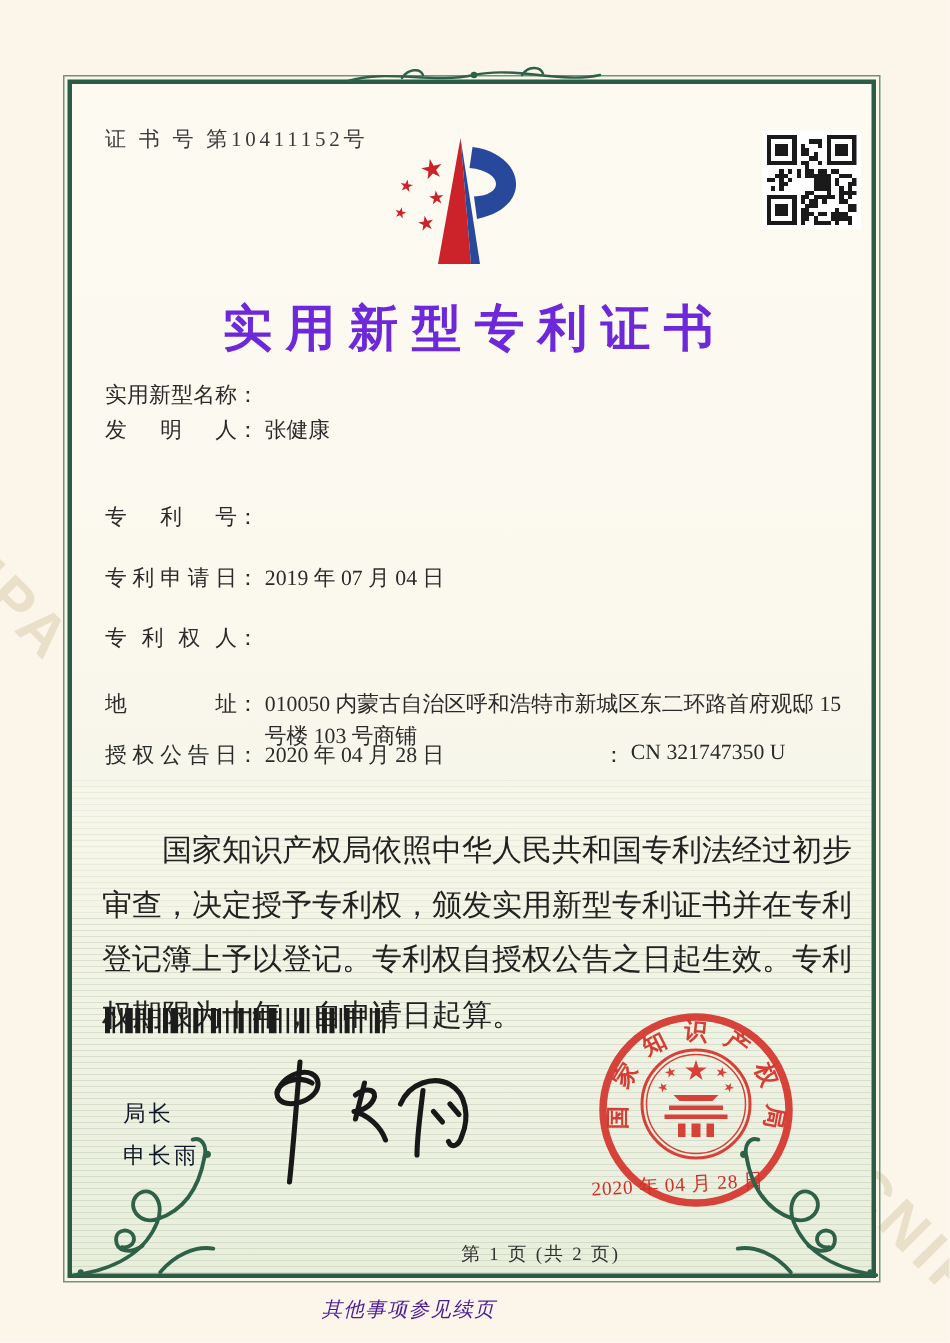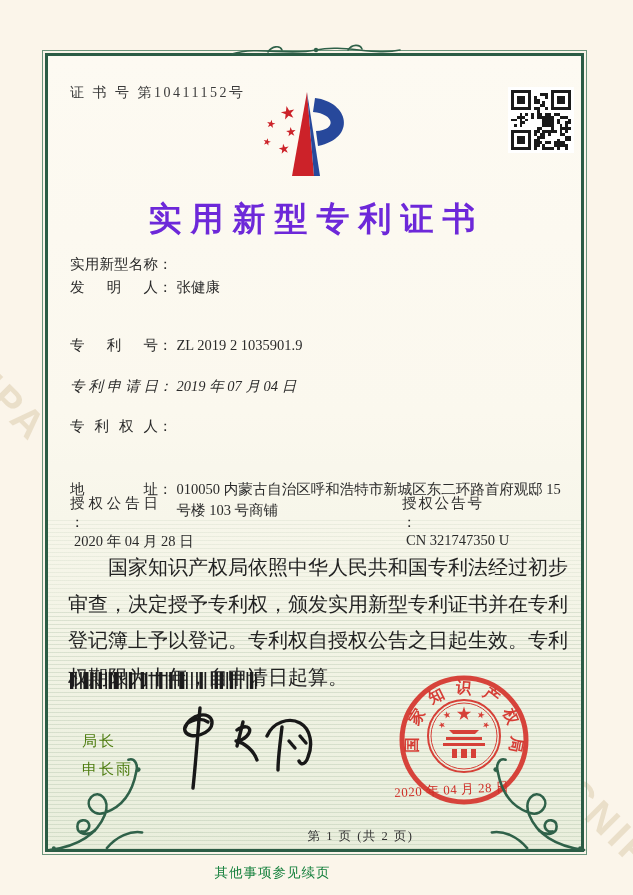--- a/index.html
+++ b/index.html
@@ -42,38 +42,38 @@
   .title{
     position:absolute; left:0; width:633px; top:181px; text-align:center;
     font-size:33px; font-weight:bold; letter-spacing:9px; color:#6d28d9;margin-top:16px;
   }
   
   .row{position:absolute; left:70px; font-size:14.5px; line-height:1.45; color:#2b2b2b; display:flex;}
   .row .lbl{display:inline-block; width:88px; text-align:justify; text-align-last:justify; flex:none;}
   .row .sep{flex:none;}
   .row .val{margin-left:4px; width:392px;}
   .row2{position:absolute; left:70px; font-size:14.5px; color:#2b2b2b; display:flex;}
-  .row2 .col{display:flex;flex-direction:column;}
+  .row2 .col{display:flex;}
   .row2 .lbl{display:inline-block; width:88px; text-align:justify; text-align-last:justify;}
   .row2 .lbl.short{width:80px;}
   .row2 .val{margin-left:4px;}
   .col-right{position:absolute; left:332px; top:0;}
   
   .body-text{
     position:absolute; left:68px; top:524px; width:502px;
     font-size:20px; line-height:1.83; color:#222;margin-top:25px;
   }
   .body-text p{margin:0; text-indent:2em;}
   
   .barcode{position:absolute; left:70px; top:672px; width:190px; height:17px;}
-  .signer{position:absolute; left:82px; top:729px; font-family:Liberation Mono, monospace; font-size:15px; line-height:1.85; color:#4d7c0f; letter-spacing:2px;}
+  .signer{position:absolute; left:82px; top:729px; font-family:Liberation Sans, sans-serif; font-size:15px; line-height:1.85; color:#0f172a; letter-spacing:2px;}
   .signature{position:absolute; left:155px; top:700px;}
   .seal{position:absolute; left:390px; top:668px;}
   .page-num{position:absolute; left:0; width:633px; top:828px; text-align:center; font-size:12.5px; letter-spacing:1.5px; color:#333;padding-left:44px;}
-  .footer-note{position:absolute; left:0; width:545px; top:864px; text-align:center; font-size:13.5px; color:#15803d; letter-spacing:1px;}
+  .footer-note{position:absolute; left:0; width:545px; top:864px; text-align:center; font-size:13.5px; font-style:italic; color:#4c1d95; letter-spacing:1px;}
   .flourish{position:absolute;}
   .flourish.right{transform:scaleX(-1);}
   .top-vine{position:absolute; left:228px; top:42px;}
 </style>
 </head>
 <body>
 
 <div class="page">
 
   <div class="wm" style="left:128px; top:86px;">CNIPA</div>
@@ -263,45 +263,43 @@
       <span class="sep">：</span>
   </div>
   <div class="row" style="top:277px;">
     <span class="lbl">发明人</span>
       <span class="sep">：</span>
     <span class="val">张健康</span>
   </div>
   <div class="row" style="top:335px;">
     <span class="lbl">专利号</span>
       <span class="sep">：</span>
-    <span class="val">ZL 2019 2 1035901.9</span>
-  </div>
-  <div class="row" style="top:376px;font-style:italic;">
+  </div>
+  <div class="row" style="top:376px;">
     <span class="lbl">专利申请日</span>
       <span class="sep">：</span>
     <span class="val">2019 年 07 月 04 日</span>
   </div>
   <div class="row" style="top:416px;align-items:flex-end;">
     <span class="lbl">专利权人</span>
       <span class="sep">：</span>
   </div>
-  <div class="row" style="top:479px;">
+  <div class="row" style="top:460px;">
     <span class="lbl">地址</span>
       <span class="sep">：</span>
     <span class="val">010050 内蒙古自治区呼和浩特市新城区东二环路首府观邸 15 号楼 103 号商铺</span>
   </div>
 
   <div class="row2" style="top:494px; width:510px;">
     <span class="col">
       <span class="lbl">授权公告日</span>
         <span>：</span>
       <span class="val">2020 年 04 月 28 日</span>
     </span>
     <span class="col col-right">
-      <span class="lbl short">授权公告号</span>
         <span>：</span>
       <span class="val">CN 321747350 U</span>
     </span>
   </div>
 
   <div class="body-text">
     <p>国家知识产权局依照中华人民共和国专利法经过初步审查，决定授予专利权，颁发实用新型专利证书并在专利登记簿上予以登记。专利权自授权公告之日起生效。专利权期限为十年，自申请日起算。</p>
   </div>
 
   <svg class="barcode" id="barSvg" viewBox="0 0 190 17" preserveAspectRatio="none">

